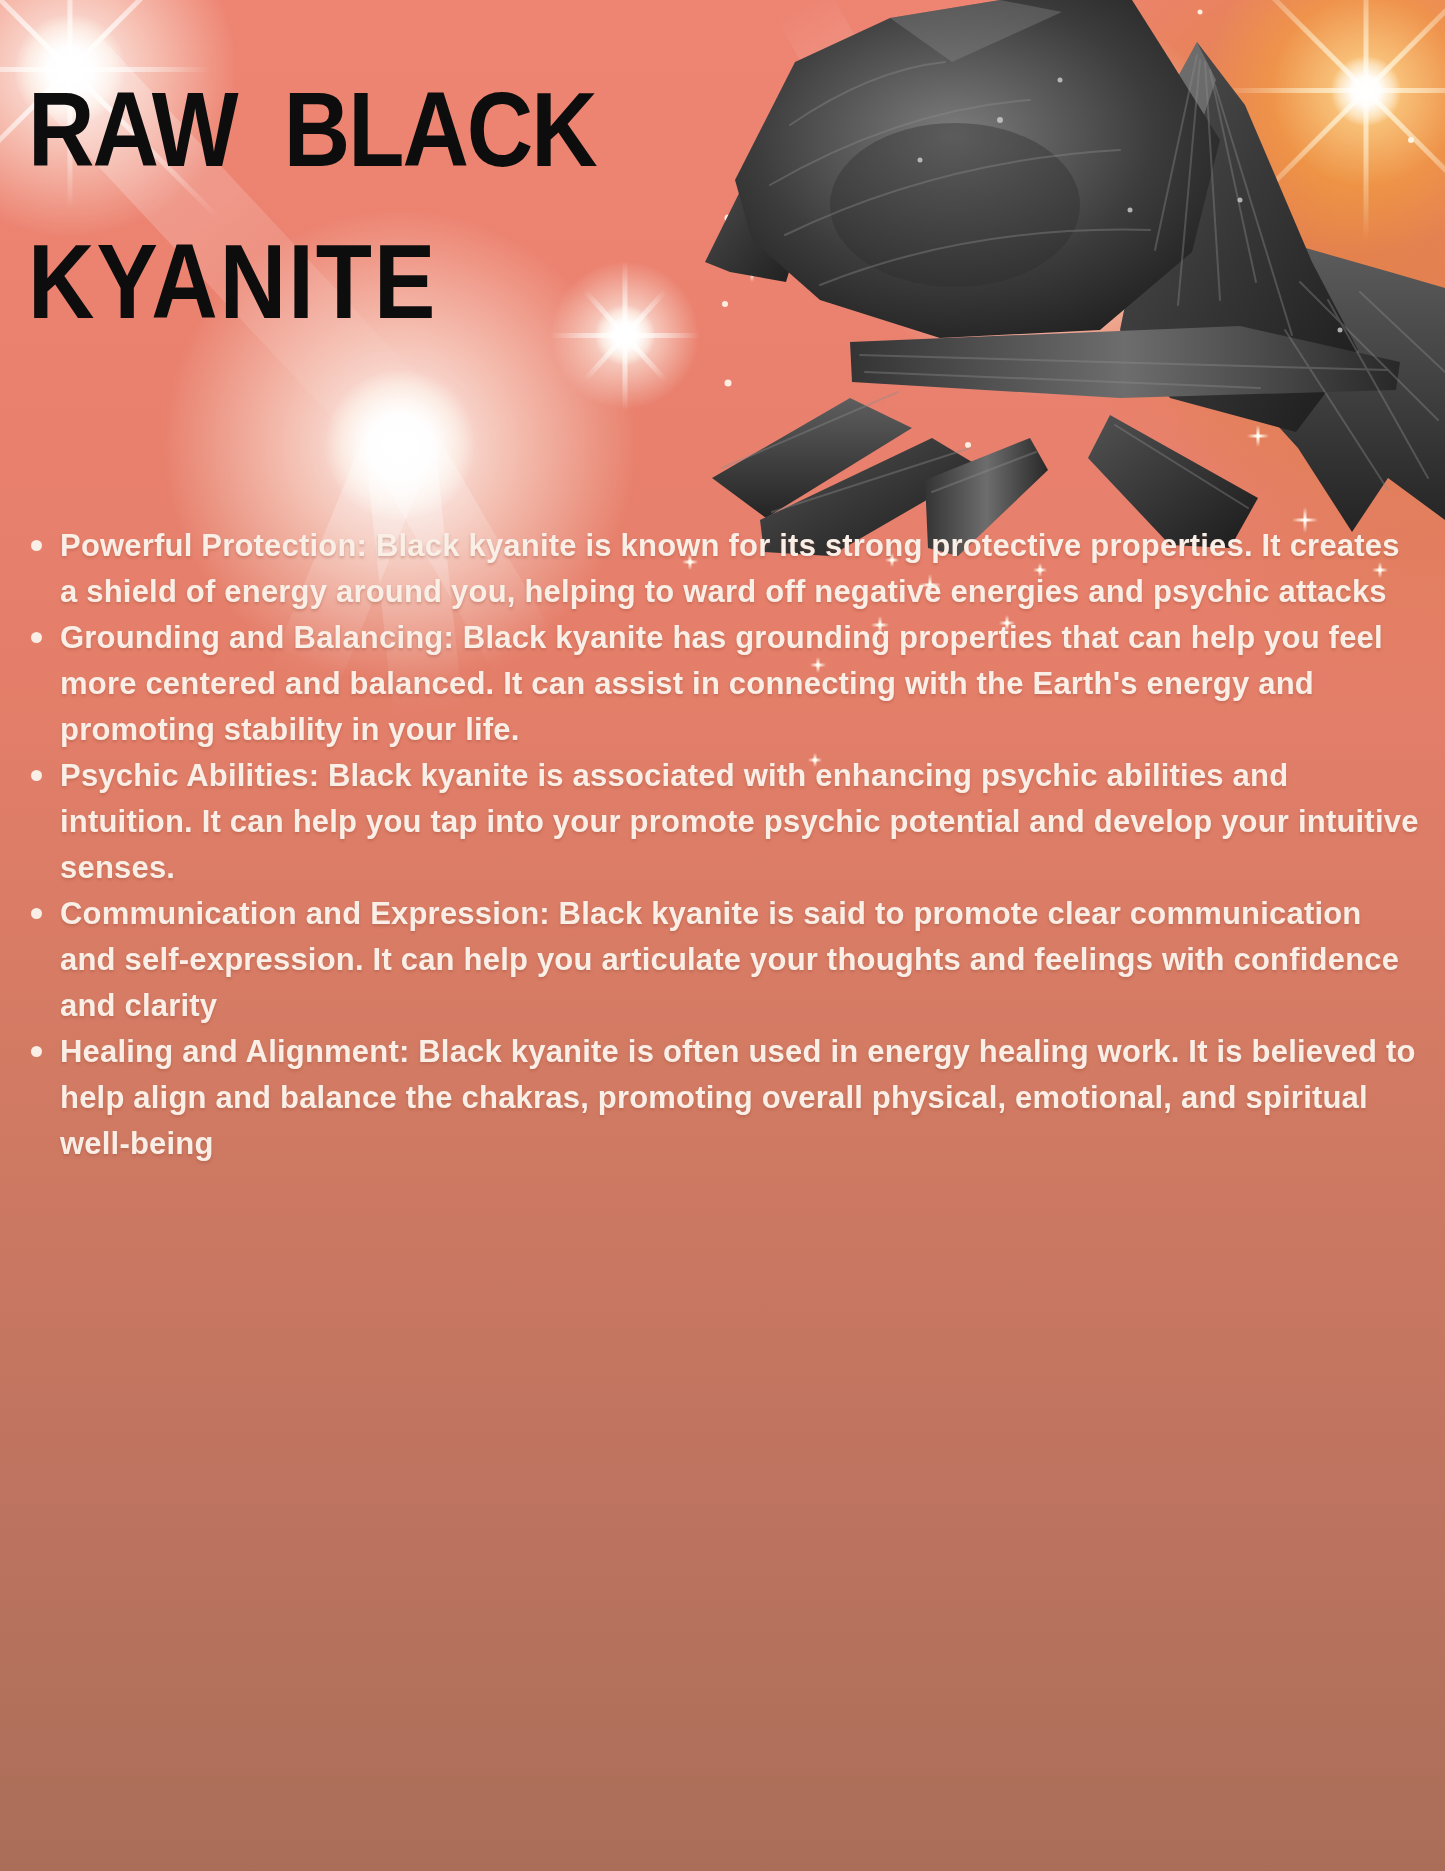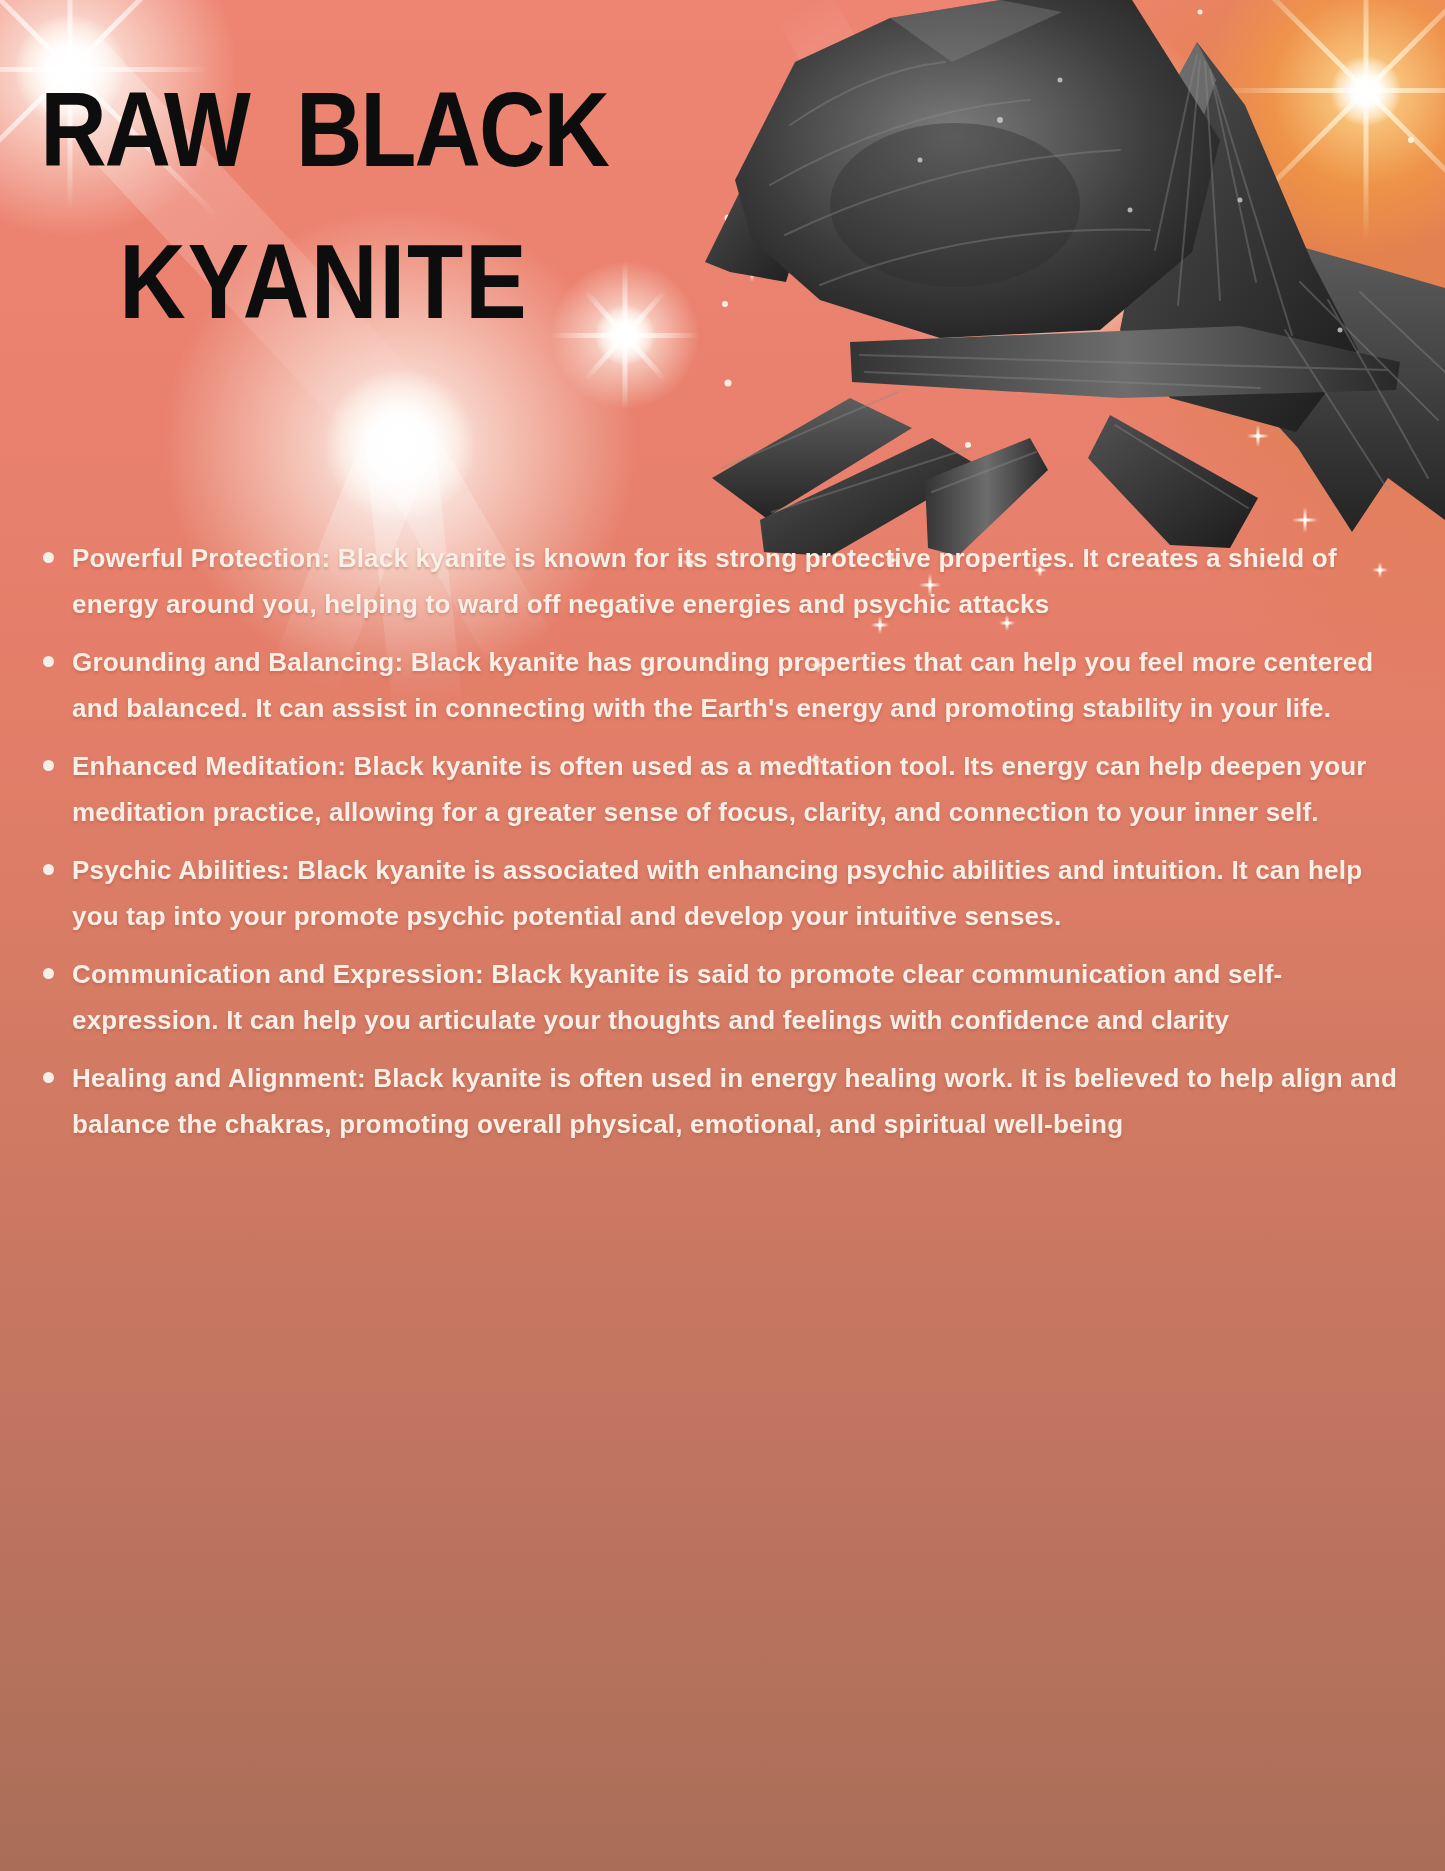--- a/index.html
+++ b/index.html
@@ -14,27 +14,27 @@
   .oglow{border-radius:50%;background:radial-gradient(circle,rgba(255,222,150,.95) 0%,rgba(243,158,66,.6) 42%,rgba(240,150,60,0) 72%);}
   .ray{position:absolute;height:5px;border-radius:3px;background:linear-gradient(90deg,rgba(255,255,255,0) 0%,rgba(255,255,255,.95) 50%,rgba(255,255,255,0) 100%);}
   .rayw{background:linear-gradient(90deg,rgba(255,236,200,0) 0%,rgba(255,243,216,.95) 50%,rgba(255,236,200,0) 100%);}
   .shaft{position:absolute;background:linear-gradient(to bottom,rgba(255,255,255,.72),rgba(255,255,255,0));}
   .sp{position:absolute;transform:translate(-50%,-50%);}
   .sp::before{content:"";position:absolute;left:50%;top:0;width:3px;height:100%;transform:translateX(-50%);
     background:linear-gradient(to bottom,rgba(255,250,232,0),#fff9ec 42%,#ffffff 50%,#fff9ec 58%,rgba(255,250,232,0));}
   .sp::after{content:"";position:absolute;top:50%;left:0;height:3px;width:100%;transform:translateY(-50%);
     background:linear-gradient(to right,rgba(255,250,232,0),#fff9ec 42%,#ffffff 50%,#fff9ec 58%,rgba(255,250,232,0));}
   .dotf{position:absolute;border-radius:50%;background:#fff7ea;transform:translate(-50%,-50%);opacity:.92;}
-  .title{position:absolute;left:28px;top:48px;width:592px;text-align:center;color:#0d0d0d;font-weight:bold;z-index:30;}
+  .title{position:absolute;left:28px;top:48px;width:592px;text-align:left;color:#0d0d0d;font-weight:bold;z-index:30;}
   .tl{font-size:92px;line-height:152px;letter-spacing:-2px;white-space:pre;transform:scaleY(1.14);transform-origin:50% 25%;}
   .tl2{letter-spacing:2px;}
   ul.benefits{position:absolute;left:30px;top:523px;width:1392px;margin:0;padding:0;list-style:none;z-index:30;}
   ul.benefits li{
-    position:relative;padding-left:30px;margin:12px;
-    color:#f9efe7;font-size:26px;line-height:46px;font-weight:bold;letter-spacing:.2px;
+    position:relative;padding-left:30px;margin:0;
+    color:#f9efe7;font-size:31px;line-height:46px;font-weight:bold;letter-spacing:.2px;
     text-shadow:0 2px 3px rgba(150,75,55,.35);
   }
   ul.benefits li::before{content:"";position:absolute;left:1px;top:17px;width:11px;height:11px;border-radius:50%;background:#f9efe7;}
   svg.crystal{position:absolute;left:700px;top:0;width:745px;height:560px;z-index:20;}
 </style>
 </head>
 <body>
 
 <div class="poster">
 
@@ -185,21 +185,20 @@
     <div class="tl tl2">KYANITE</div>
   </header>
 
   <ul class="benefits">
 
       <li>Powerful Protection: Black kyanite is known for its strong protective properties. It creates a shield of energy around you, helping to ward off negative energies and psychic attacks</li>
 
       <li>Grounding and Balancing: Black kyanite has grounding properties that can help you feel more centered and balanced. It can assist in connecting with the Earth's energy and promoting stability in your life.</li>
 
 
-      <li>Enhanced Meditation: Black kyanite is often used as a meditation tool. Its energy can help deepen your meditation practice, allowing for a greater sense of focus, clarity, and connection to your inner self.</li>
 
       <li>Psychic Abilities: Black kyanite is associated with enhancing psychic abilities and intuition. It can help you tap into your promote psychic potential and develop your intuitive senses.</li>
 
 
       <li>Communication and Expression: Black kyanite is said to promote clear communication and self-expression. It can help you articulate your thoughts and feelings with confidence and clarity</li>
 
       <li>Healing and Alignment: Black kyanite is often used in energy healing work. It is believed to help align and balance the chakras, promoting overall physical, emotional, and spiritual well-being</li>
 
 
     </ul>

